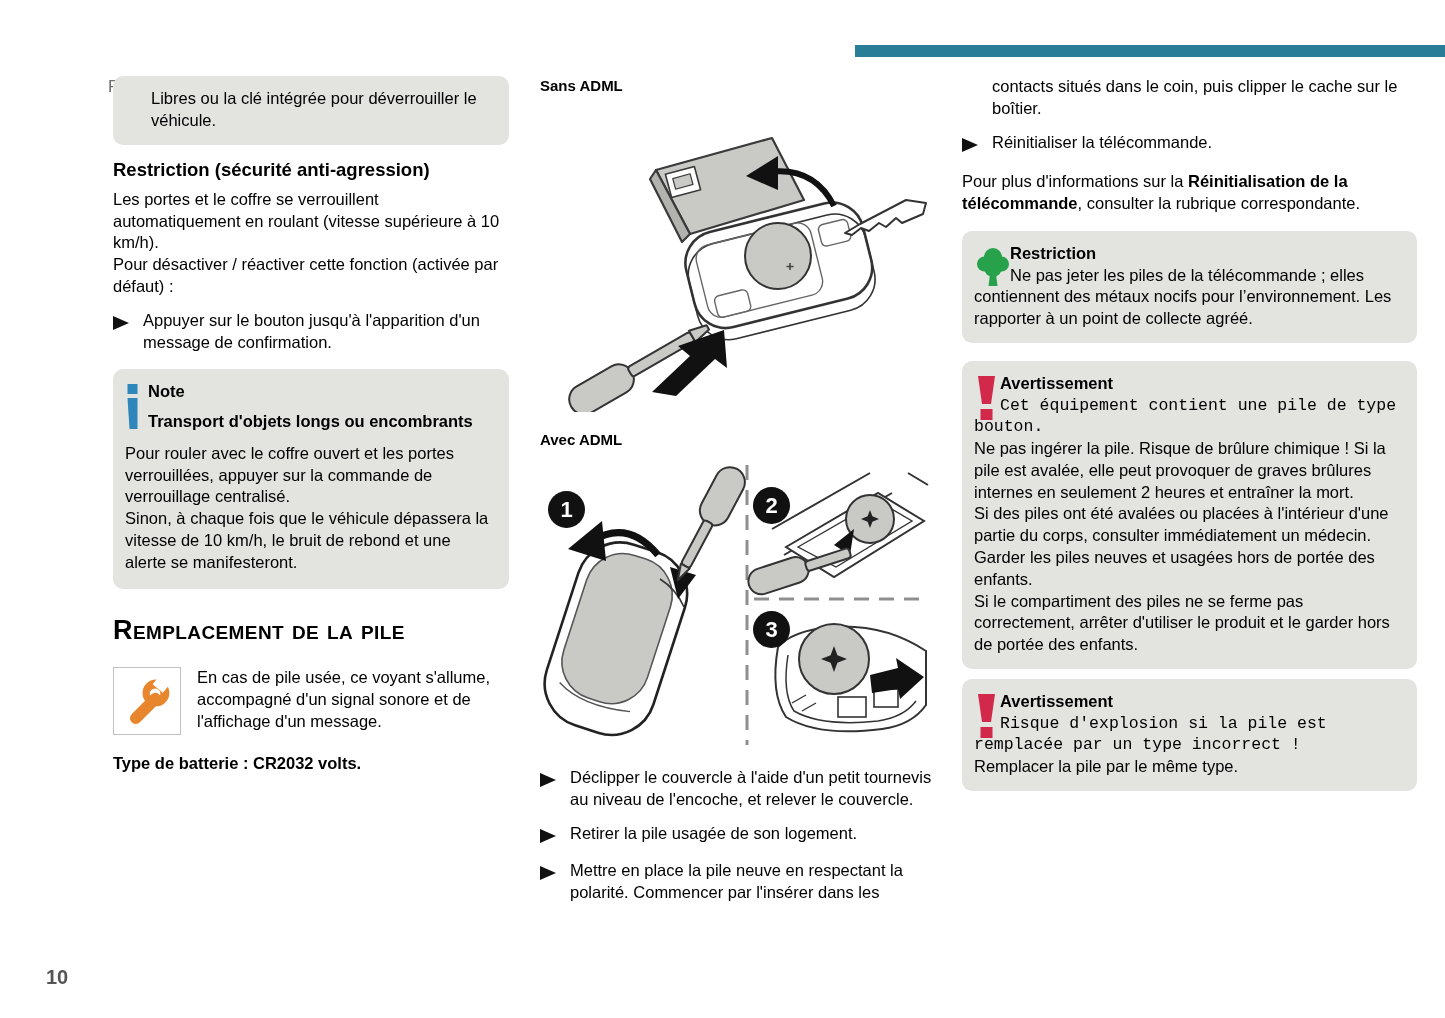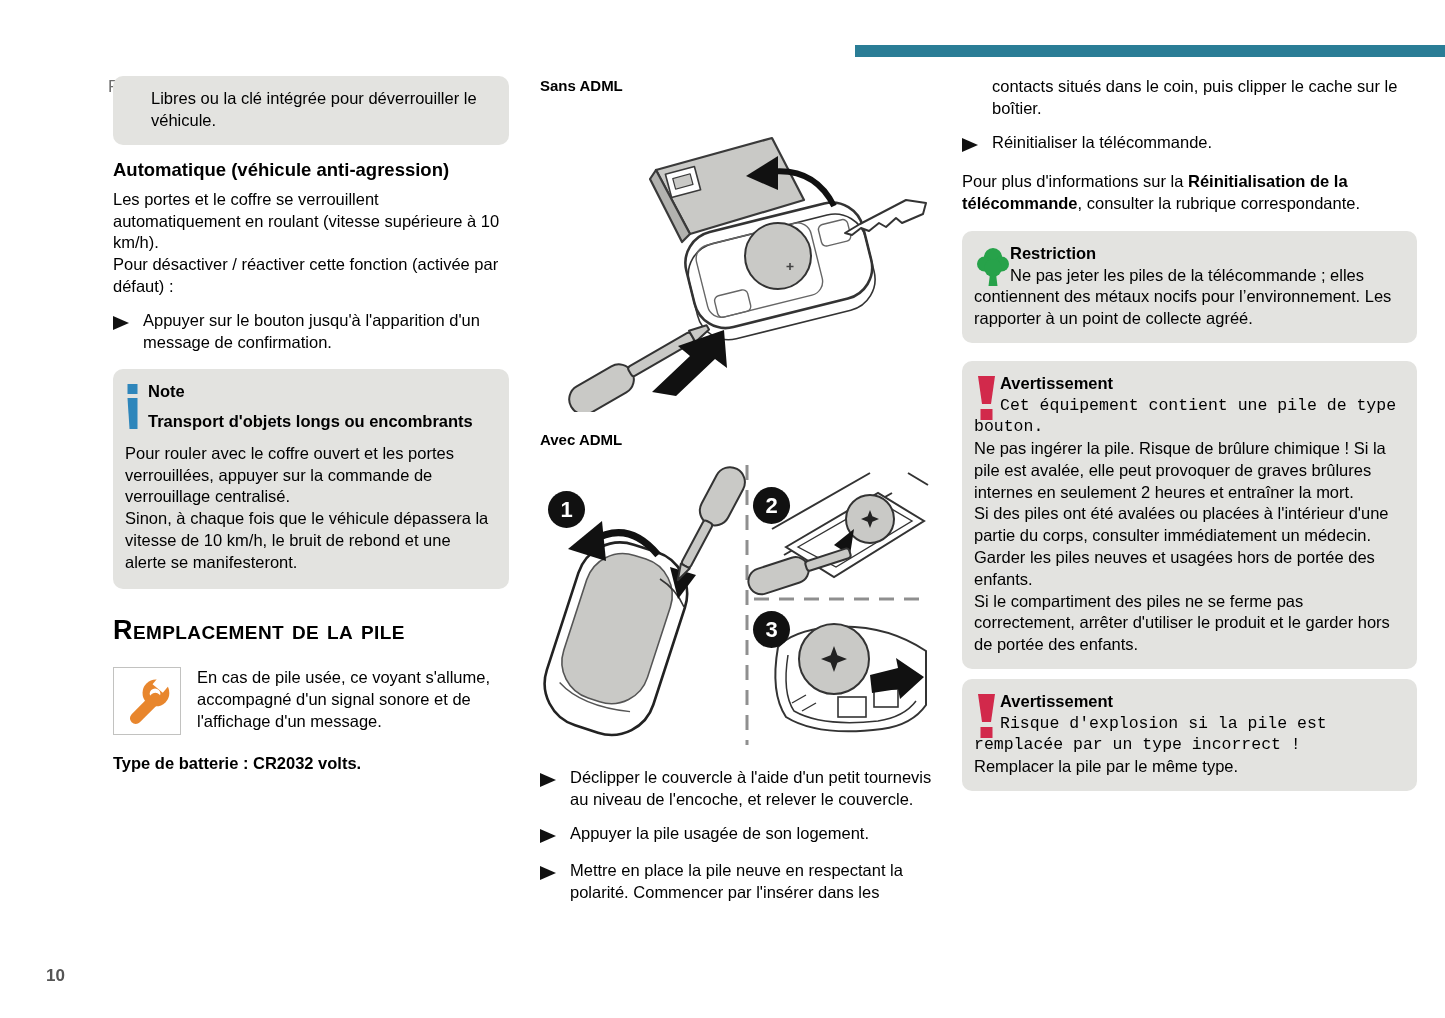--- a/index.html
+++ b/index.html
@@ -3,21 +3,21 @@
 <meta charset="utf-8">
 <style>
   * { margin:0; padding:0; box-sizing:border-box; }
   html,body { width:1445px; height:1018px; background:#ffffff; overflow:hidden;
               font-family:"Liberation Sans","DejaVu Sans",sans-serif; color:#000; }
   .page { position:relative; width:1445px; height:1018px; background:#fff; }
 
   
   .header-title { position:absolute; left:108px; top:33px; font-size:17px; color:#6e6e6e;margin-top:44px; }
   .accent-bar  { position:absolute; left:855px; top:45px; width:590px; height:12px; background:#2a7d96; }
-  .page-number { position:absolute; left:46px; top:966px; font-size:17px; font-weight:bold; color:#555; }
+  .page-number { position:absolute; left:46px; top:966px; font-size:20px; font-weight:bold; color:#555; }
 
   
   .col { position:absolute; top:76px; font-size:16.5px; line-height:1.32; }
   .col-left  { left:113px; width:396px; }
   .col-mid   { left:540px; width:392px; }
   .col-right { left:962px; width:455px; }
 
   .gbox { background:#e3e3e0; border-radius:10px; padding:12px 14px 13px 12px; position:relative; }
   .carry-box { padding-left:38px; margin-bottom:13px; }
 
@@ -74,21 +74,21 @@
 
   <div class="header-title">Présentation du véhicule</div>
   <div class="accent-bar"></div>
 
   <div class="col col-left">
 
     <div class="gbox carry-box">
       <span>Libres ou la clé intégrée pour déverrouiller le véhicule.</span>
     </div>
 
-    <h3 class="sect">Automatique (véhicule anti-agression)</h3>
+    <h3 class="sect">Restriction (sécurité anti-agression)</h3>
     <div class="para">
       <div>Les portes et le coffre se verrouillent automatiquement en roulant (vitesse supérieure à 10 km/h).</div>
       <div>Pour désactiver / réactiver cette fonction (activée par défaut) :</div>
     </div>
 
     <div class="bullet">
       <span class="tri"><svg width="16" height="14" viewBox="0 0 16 14">
             <polygon points="0,0 16,7 0,14" fill="#111"></polygon>
           </svg></span>
       <span>Appuyer sur le bouton jusqu'à l'apparition d'un message de confirmation.</span>
@@ -225,21 +225,21 @@
       <div class="bullet">
         <span class="tri"><svg width="16" height="14" viewBox="0 0 16 14">
               <polygon points="0,0 16,7 0,14" fill="#111"></polygon>
             </svg></span>
         <span>Déclipper le couvercle à l'aide d'un petit tournevis au niveau de l'encoche, et relever le couvercle.</span>
       </div>
       <div class="bullet">
         <span class="tri"><svg width="16" height="14" viewBox="0 0 16 14">
               <polygon points="0,0 16,7 0,14" fill="#111"></polygon>
             </svg></span>
-        <span>Appuyer la pile usagée de son logement.</span>
+        <span>Retirer la pile usagée de son logement.</span>
       </div>
       <div class="bullet">
         <span class="tri"><svg width="16" height="14" viewBox="0 0 16 14">
               <polygon points="0,0 16,7 0,14" fill="#111"></polygon>
             </svg></span>
         <span>Mettre en place la pile neuve en respectant la polarité. Commencer par l'insérer dans les</span>
       </div>
     </div>
   </div>
 

